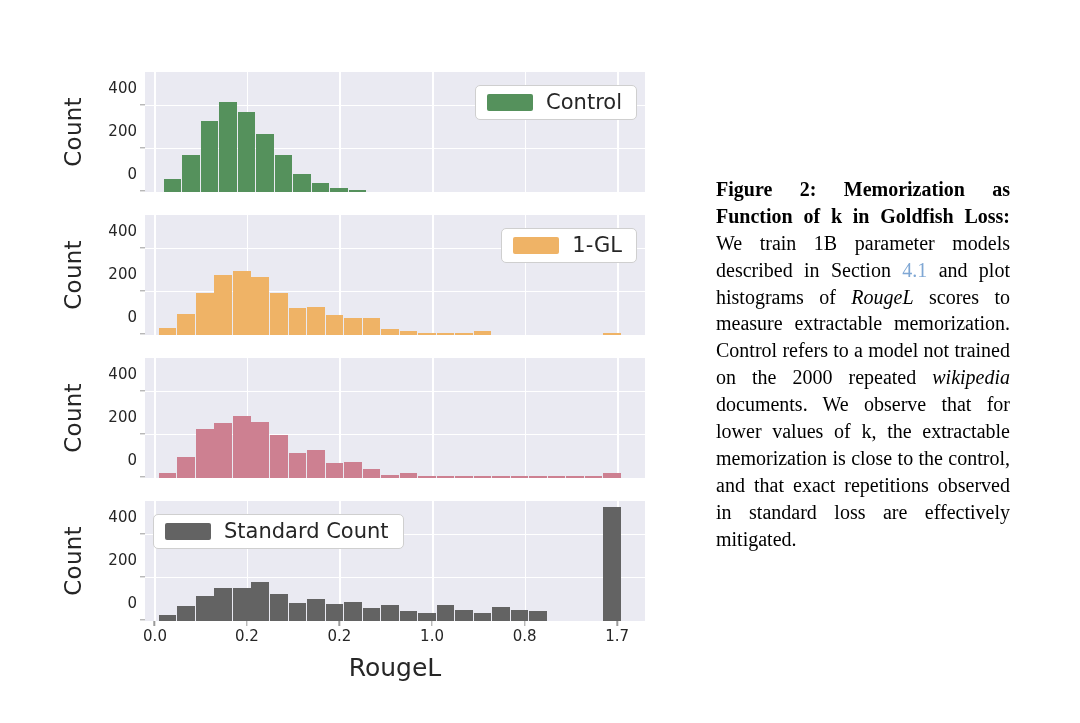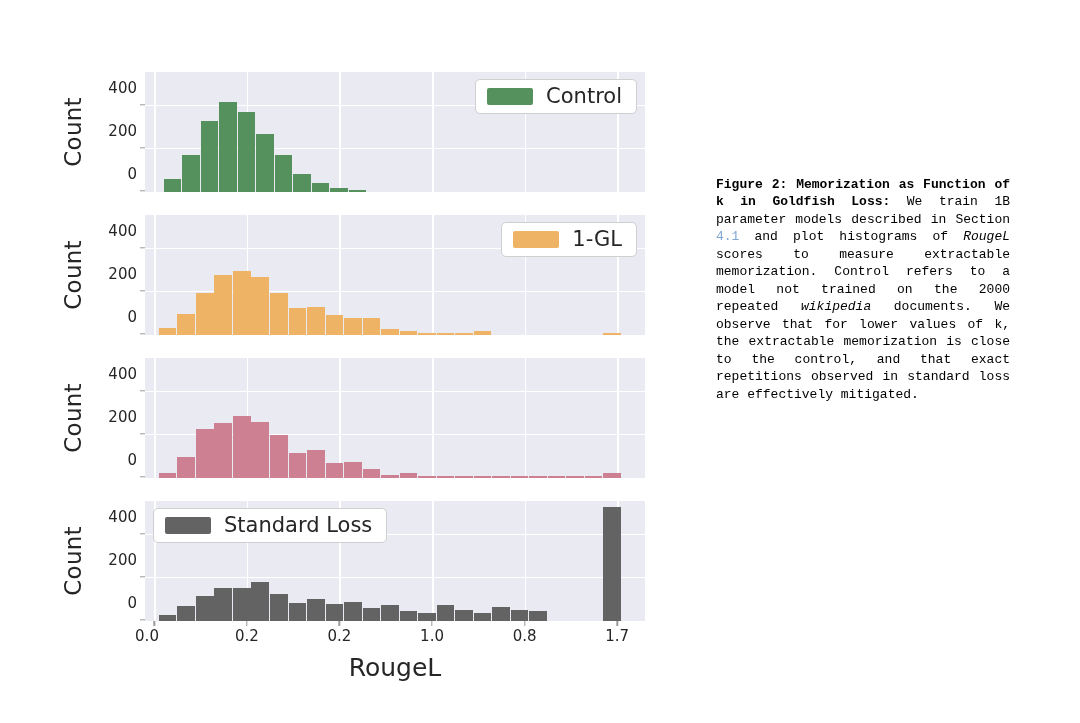--- a/index.html
+++ b/index.html
@@ -40,41 +40,42 @@
     text-align:right;
   }
   .ytickmark{position:absolute;right:100%;width:5px;height:1.4px;background:#9a9a9a;transform:translateY(-50%);}
 
   
   .legend{
     position:absolute;display:flex;align-items:center;gap:13px;
     background:#ffffff;border:1px solid #cfcfcf;border-radius:5px;
     padding:6px 14px 6px 11px;
     box-shadow:0 0 0 0 rgba(0,0,0,0);
+    margin-top:6px;
   }
   .legend .swatch{width:46px;height:17px;border-radius:2px;display:block;}
   .legend .ltext{font-size:21px;color:#262626;white-space:nowrap;line-height:1;}
 
   
   #xaxis{position:absolute;left:85px;width:500px;}
   .xtick{
     position:absolute;top:6px;font-size:15px;color:#262626;
     transform:translateX(-50%);white-space:nowrap;
   }
   .xtickmark{position:absolute;top:0;width:1.4px;height:5px;background:#9a9a9a;transform:translateX(-50%);}
   #xlabel{
     position:absolute;left:85px;width:500px;top:38px;
     text-align:center;font-size:25px;color:#262626;
   }
 
   
   #caption{
     position:absolute;left:716px;top:176px;width:294px;
-    font-family:Liberation Mono, monospace;
-    font-size:13px;line-height:1.345;
+    font-family:Liberation Serif, serif;
+    font-size:20px;line-height:1.345;
     color:#000000;text-align:justify;
     text-justify:inter-word;
     hyphens:none;
   }
   #caption b{font-weight:bold;}
   #caption i{font-style:italic;}
   .xref{color:#7fa7d4;}
 
   
   #watermark{
@@ -264,26 +265,26 @@
           </div>
         </div>
         <div class="ytick" style="bottom: 0px;">0</div>
         <div class="ytickmark" style="bottom: 0px;"></div>
         <div class="ytick" style="bottom: 42.8571px;">200</div>
         <div class="ytickmark" style="bottom: 42.8571px;"></div>
         <div class="ytick" style="bottom: 85.7143px;">400</div>
         <div class="ytickmark" style="bottom: 85.7143px;"></div>
         <div class="legend" style="top: 7px; left: 8px;">
           <span class="swatch" style="background: rgb(99, 99, 99);"></span>
-          <span class="ltext">Standard Loss</span>
+          <span class="ltext">Standard Count</span>
         </div>
       </div>
       <div id="xaxis" style="top: 563px;">
         <div class="xtickmark" style="left: 9.25926px;"></div>
-        <div class="xtick" style="left: 2px;">0.0</div>
+        <div class="xtick" style="left: 10px;">0.0</div>
         <div class="xtickmark" style="left: 101.852px;"></div>
         <div class="xtick" style="left: 101.852px;">0.2</div>
         <div class="xtickmark" style="left: 194.444px;"></div>
         <div class="xtick" style="left: 194.444px;">0.2</div>
         <div class="xtickmark" style="left: 287.037px;"></div>
         <div class="xtick" style="left: 287.037px;">1.0</div>
         <div class="xtickmark" style="left: 379.63px;"></div>
         <div class="xtick" style="left: 379.63px;">0.8</div>
         <div class="xtickmark" style="left: 472.222px;"></div>
         <div class="xtick" style="left: 472.222px;">1.7</div>

